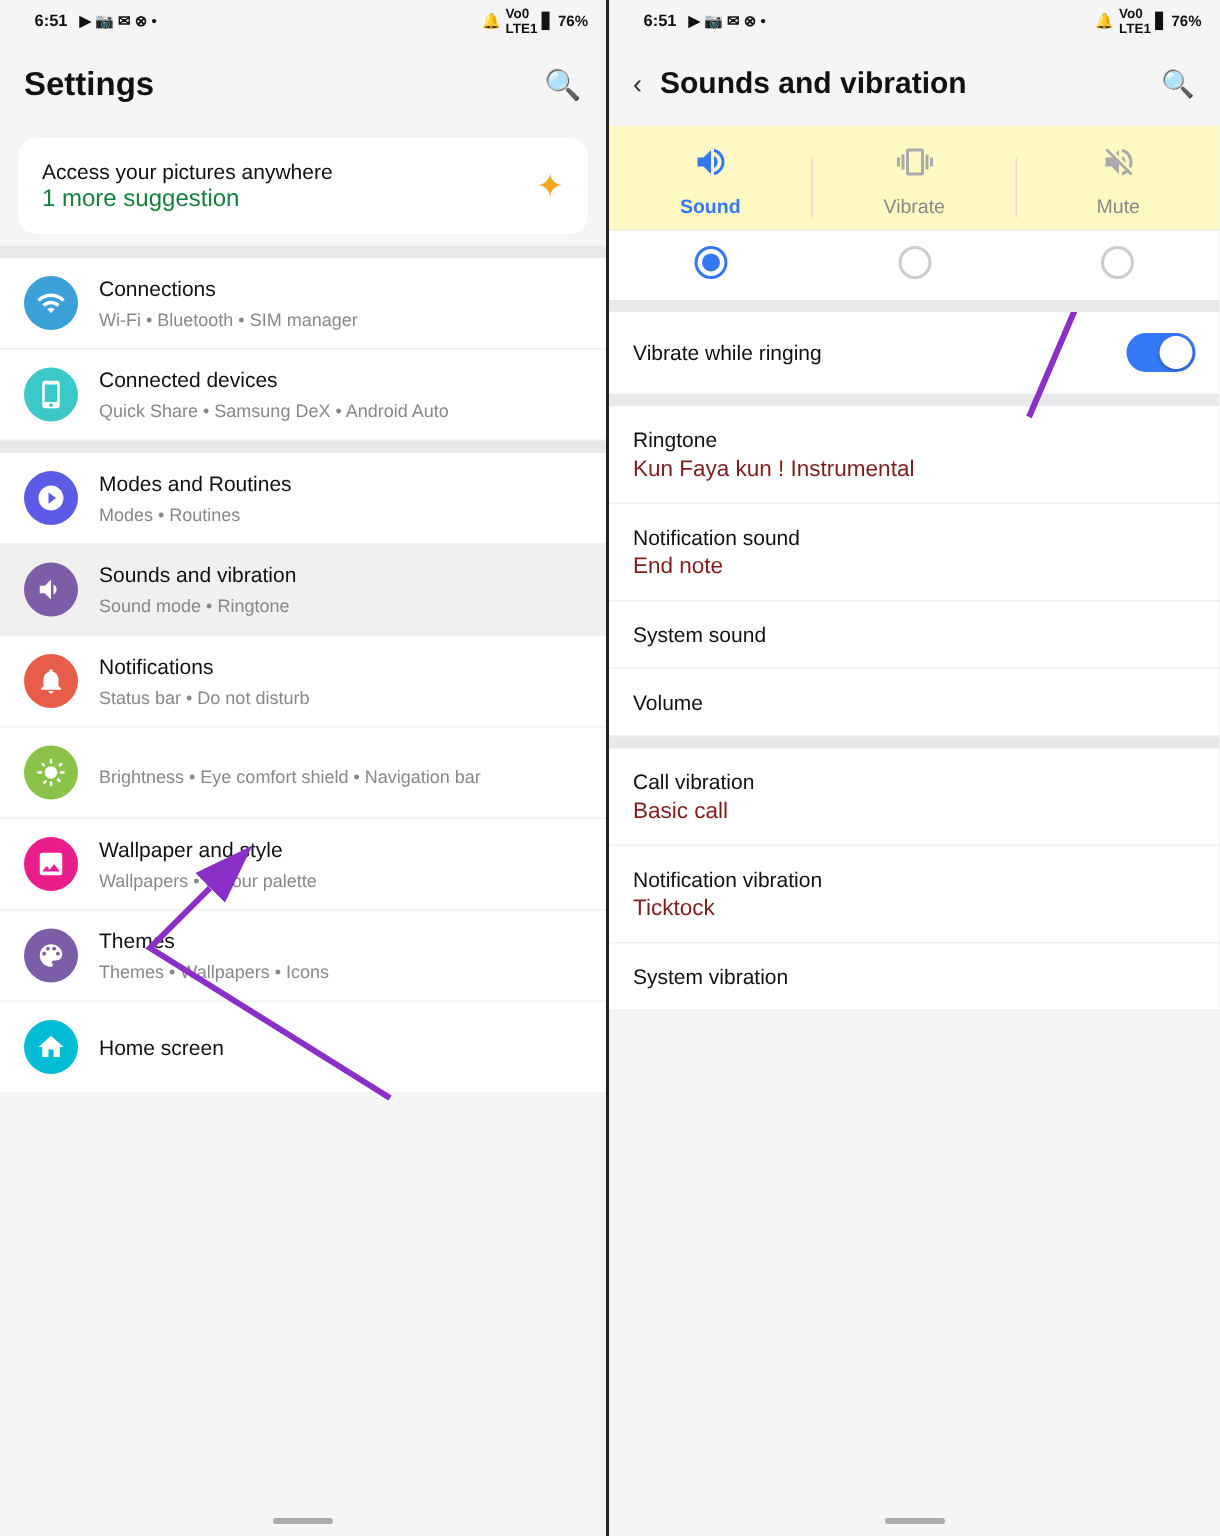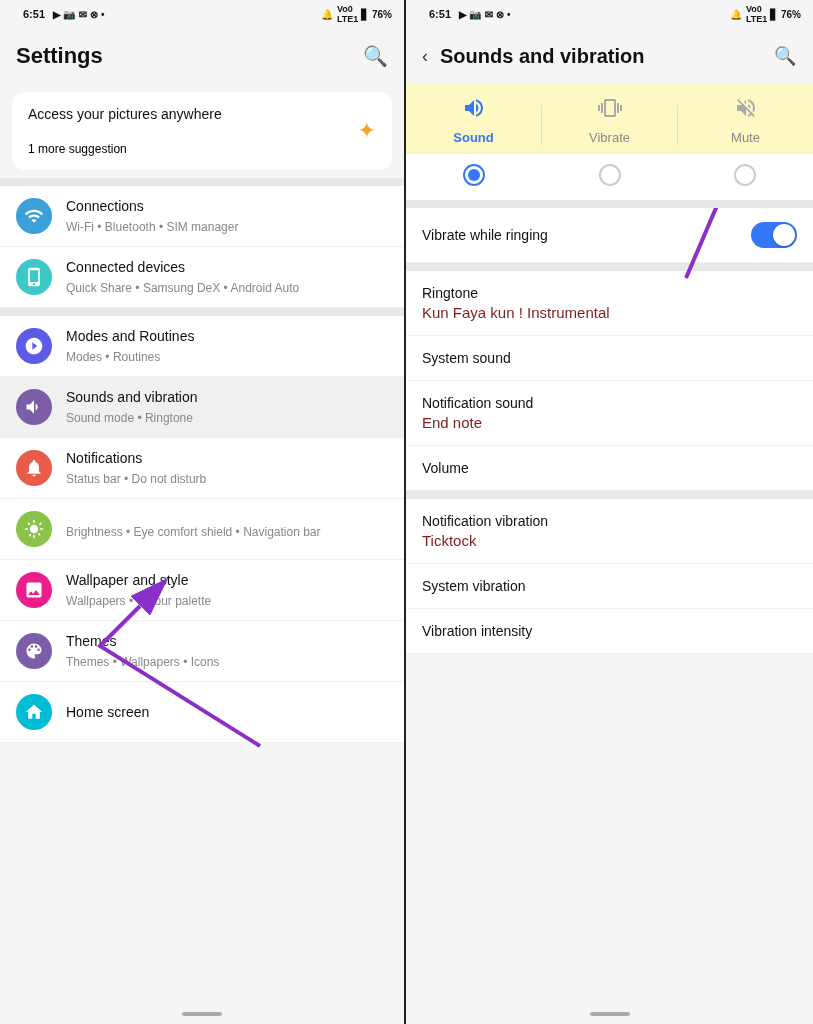--- a/index.html
+++ b/index.html
@@ -77,23 +77,23 @@
       align-items: center;
       justify-content: space-between;
       gap: 37px;
     }
     .banner-text .banner-title {
       font-size: 14px;
       font-weight: 500;
       color: #111;
     }
     .banner-text .banner-sub {
-      font-size: 12px;
-      color: #000000;
-      margin-top: 20px;
+      font-size: 16px;
+      color: #15803d;
+      margin-top: 2px;
     }
     .banner-icon {
       font-size: 22px;
       color: #f5a623;
     }
 
     
     .divider {
       height: 8px;
       background: #e8e8e8;
@@ -533,58 +533,59 @@
 
       <div class="right-item">
         <div class="right-item-text">
           <div class="right-item-title">Ringtone</div>
           <div class="right-item-sub">Kun Faya kun ! Instrumental</div>
         </div>
       </div>
 
       <div class="right-item">
         <div class="right-item-text">
-          <div class="right-item-title">System sound</div>
-        </div>
-      </div>
-
-      <div class="right-item">
-        <div class="right-item-text">
           <div class="right-item-title">Notification sound</div>
           <div class="right-item-sub">End note</div>
         </div>
       </div>
 
       <div class="right-item">
         <div class="right-item-text">
+          <div class="right-item-title">System sound</div>
+        </div>
+      </div>
+
+      <div class="right-item">
+        <div class="right-item-text">
           <div class="right-item-title">Volume</div>
         </div>
       </div>
 
       <div class="section-gap"></div>
 
+      <div class="right-item">
+        <div class="right-item-text">
+          <div class="right-item-title">Call vibration</div>
+          <div class="right-item-sub">Basic call</div>
+        </div>
+      </div>
 
       <div class="right-item">
         <div class="right-item-text">
           <div class="right-item-title">Notification vibration</div>
           <div class="right-item-sub">Ticktock</div>
         </div>
       </div>
 
       <div class="right-item">
         <div class="right-item-text">
           <div class="right-item-title">System vibration</div>
         </div>
       </div>
 
-      <div class="right-item">
-        <div class="right-item-text">
-          <div class="right-item-title">Vibration intensity</div>
-        </div>
-      </div>
 
     </div>
 
     <svg class="arrow-svg" style="left:0px; top:-270px; width:407px; height:350px;" viewBox="0 0 407 350">
       <defs>
         <marker id="arrowhead-right" markerWidth="10" markerHeight="7" refX="10" refY="3.5" orient="auto">
           <polygon points="10 3.5, 0 0, 0 7" fill="#8B2FC9"></polygon>
         </marker>
       </defs>
       <path d="M 280 340 L 340 200 L 210 80" stroke="#8B2FC9" stroke-width="4" fill="none" marker-end="url(#arrowhead-right)"></path>

